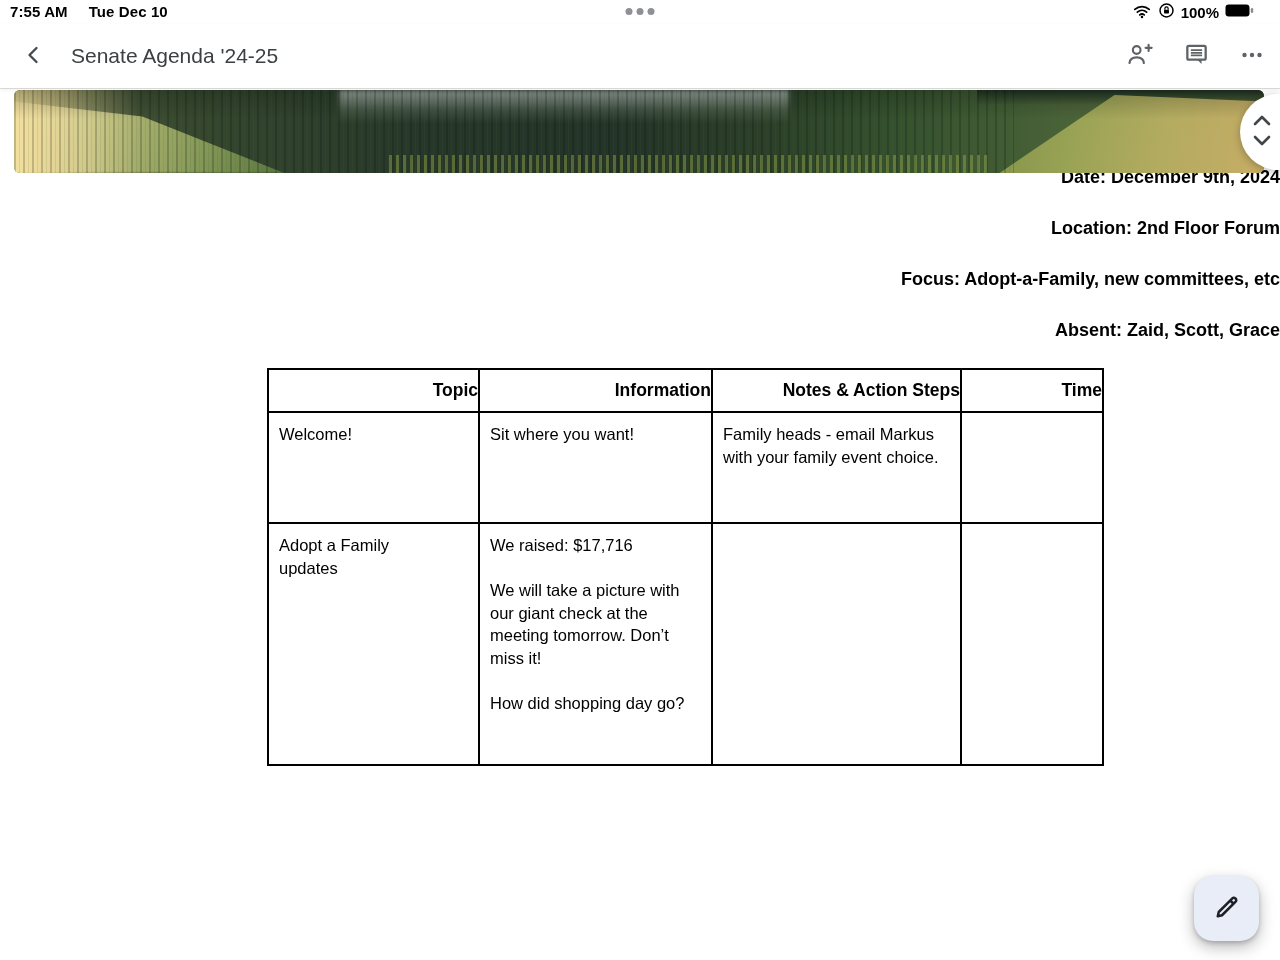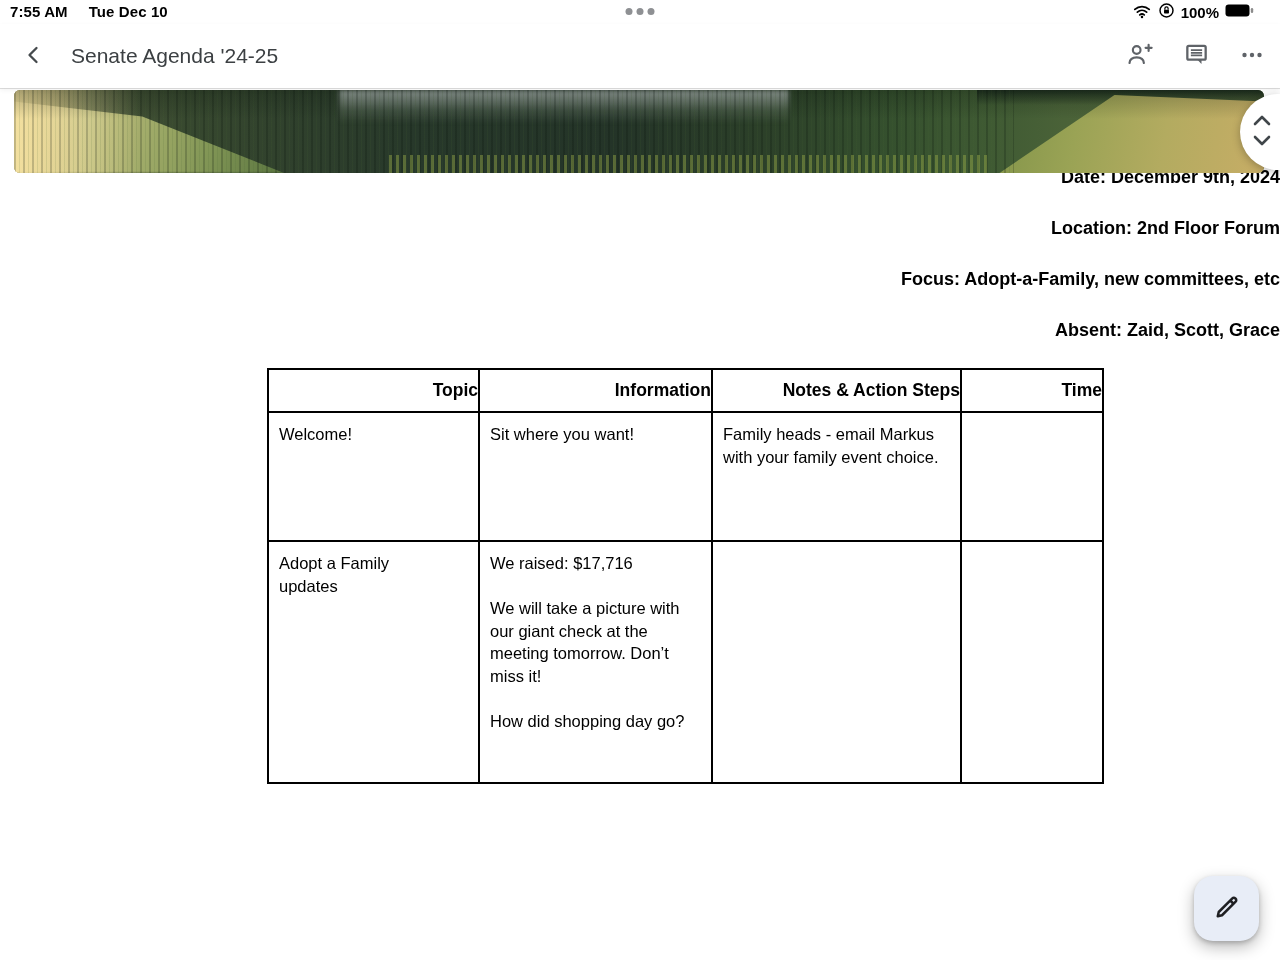--- a/index.html
+++ b/index.html
@@ -63,21 +63,21 @@
   .meta-line { margin-top:30px; text-align:right; font-size:18px; font-weight:700; color:#000;
                line-height:21px; }
 
   table.agenda { margin:27px 0 0 267px; width:835px; border-collapse:collapse; table-layout:fixed; }
   table.agenda th, table.agenda td { border:2px solid #000; }
   table.agenda th { height:43px; font-size:17.5px; font-weight:700; text-align:right;
                     vertical-align:middle; color:#000;padding-left:36px; }
   table.agenda td { vertical-align:top; padding:10px 12px 8px 10px; font-size:16.5px;
                     line-height:22.5px; color:#000; white-space:pre-line; }
   table.agenda td.col-topic { padding-right:26px; }
-  tr.row-1 { height:129px;border-radius:12px; } tr.row-2 { height:242px; } tr.row-3 { height:120px; }
+  tr.row-1 { height:111px;border-radius:12px; } tr.row-2 { height:242px; } tr.row-3 { height:120px; }
 
   
   .scroll-widget { position:absolute; right:0; top:94px; width:40px; height:76px; background:#fff;
                    border-radius:38px 0 0 38px; box-shadow:0 2px 8px rgba(0,0,0,.28); z-index:6;
                    display:flex; flex-direction:column; align-items:flex-start;
                    justify-content:center; gap:5px; padding-left:11px; }
   .scroll-widget .icon-btn { width:22px; height:16px; }
 
   
   .edit-fab { position:absolute; left:1194px; top:876px; width:65px; height:65px; border:none;

